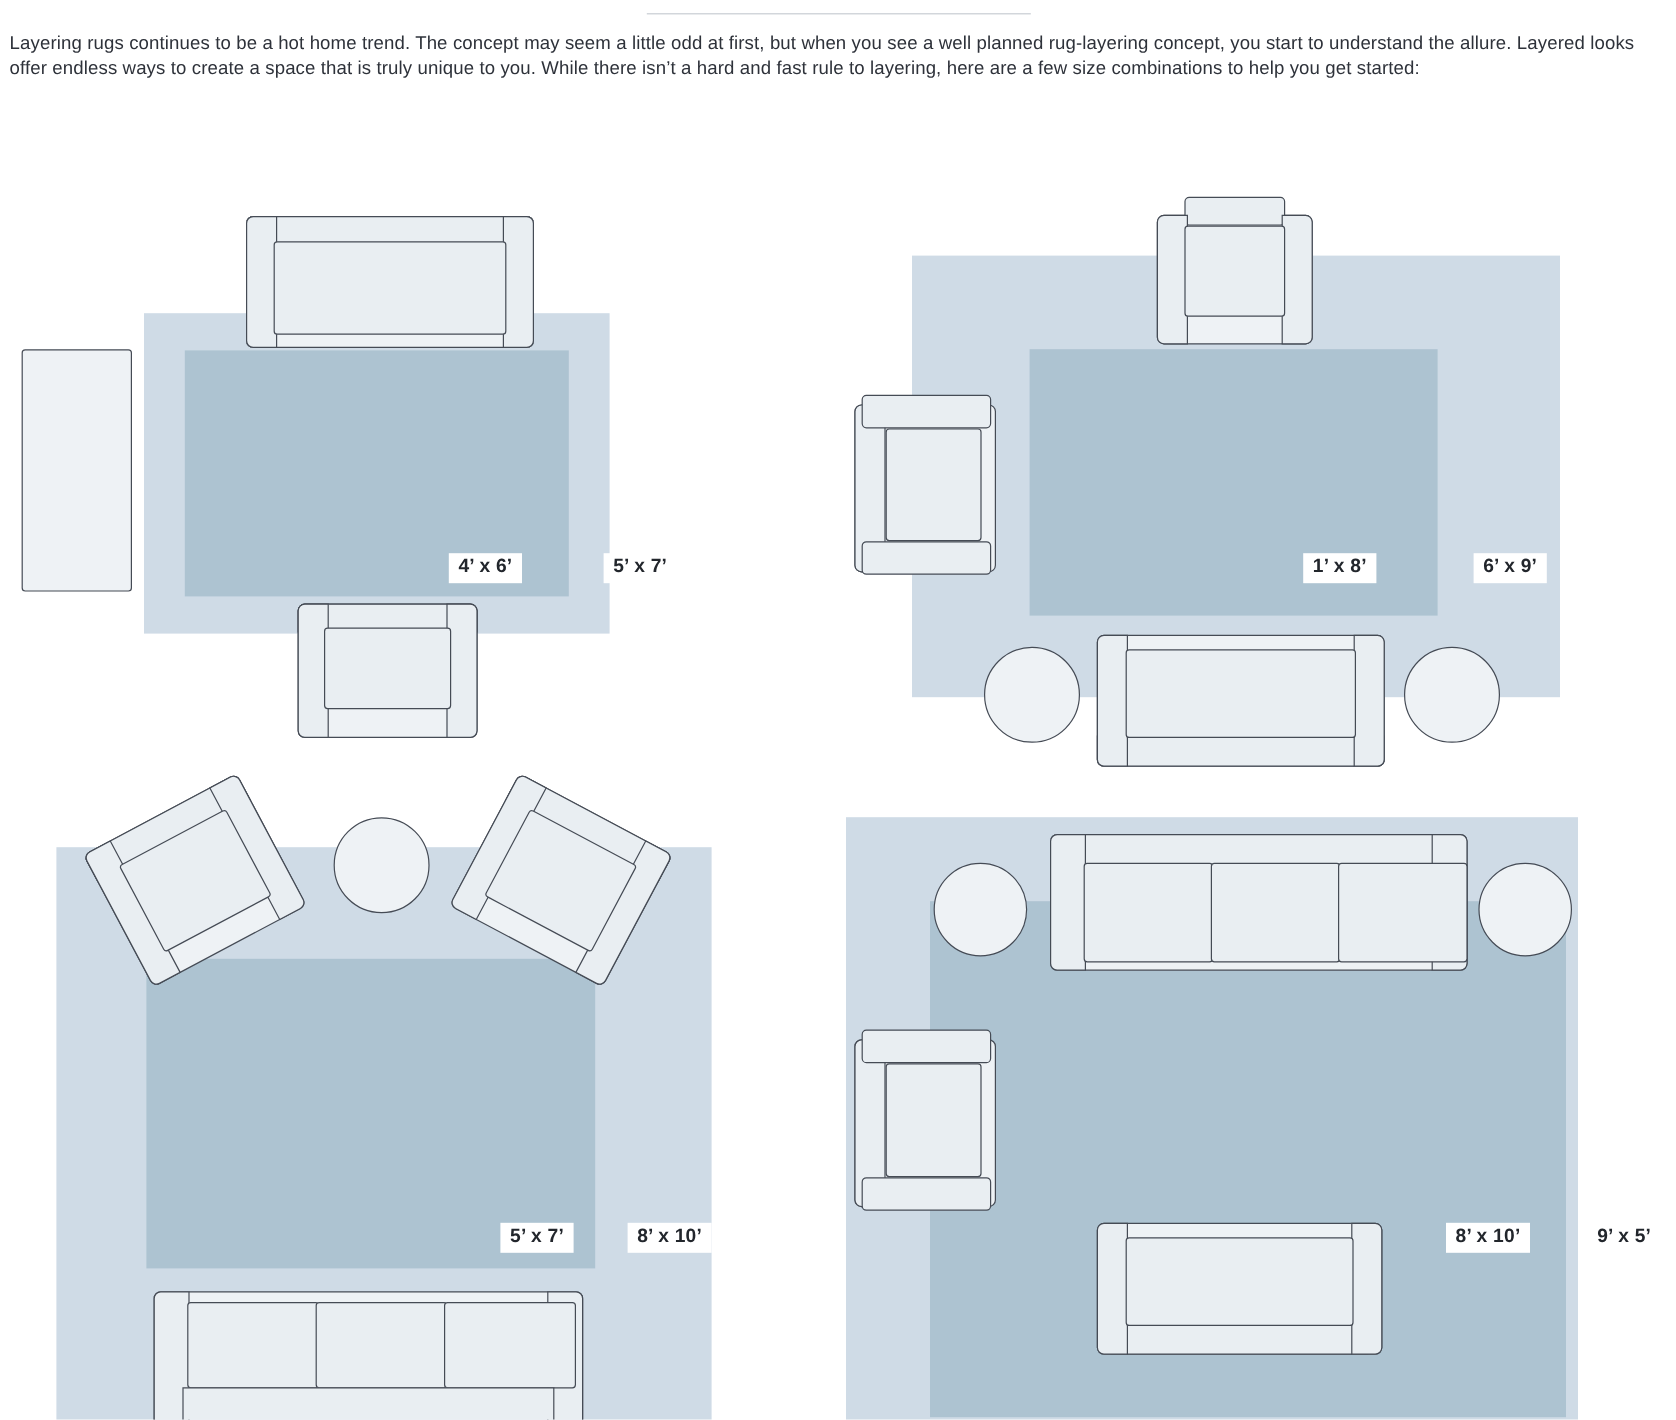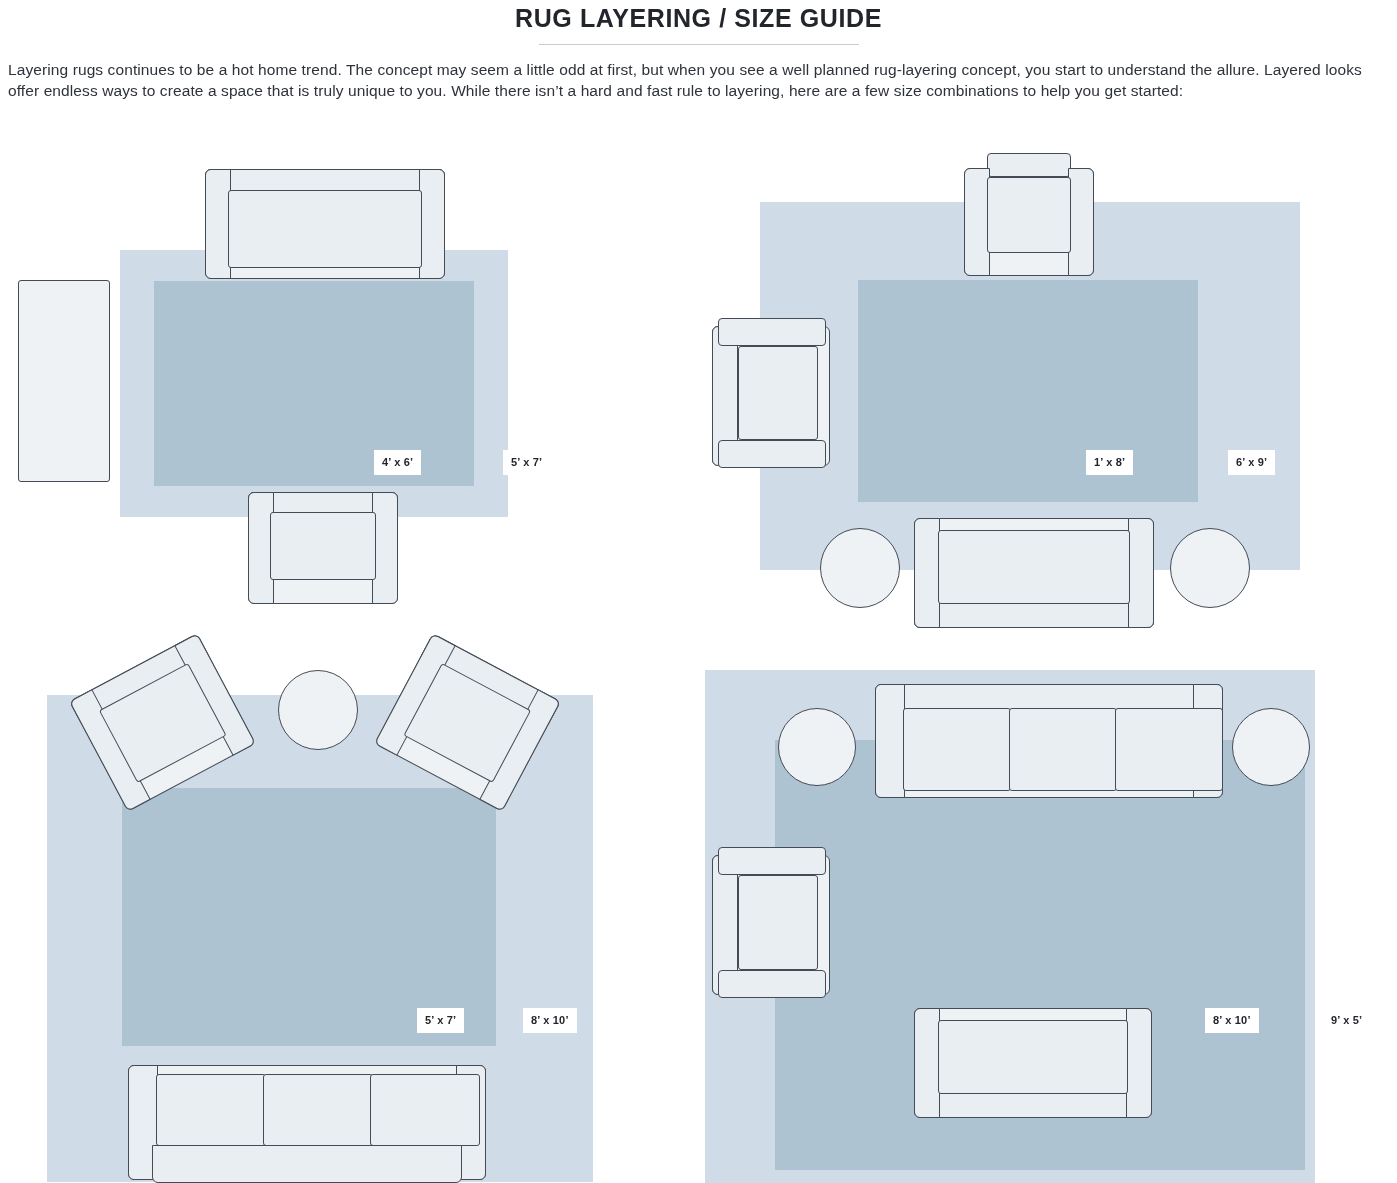--- a/index.html
+++ b/index.html
@@ -87,35 +87,34 @@
     background: #eef2f5;
     border: 1.6px solid #454b55;
     border-radius: 50%;
     box-sizing: border-box;
   }
 
   
   .size-label {
     position: absolute;
     background: #ffffff;
-    font-size: 11px;
+    font-size: 16px;
     font-weight: bold;
     color: #22262c;
     padding: 5px 8px 6px 8px;
     white-space: nowrap;
     letter-spacing: 0.2px;
     line-height: 14px;
   }
 </style>
 </head>
 <body>
 
 <div class="page">
 
-  <h1 class="title">RUG LAYERING / SIZE GUIDE</h1>
   <div class="title-rule"></div>
   <p class="intro">Layering rugs continues to be a hot home trend. The concept may seem a little odd at first, but when you see a well planned rug-layering concept, you start to understand the allure. Layered looks offer endless ways to create a space that is truly unique to you. While there isn’t a hard and fast rule to layering, here are a few size combinations to help you get started:</p>
 
   <div class="canvas">
 
     <div class="panel" style="left:0px; top:150px; width:640px; height:470px;">
 
       <div class="rug-outer" style="left:120px; top:100px; width:388px; height:267px;"></div>
       <div class="rug-inner" style="left:154px; top:131px; width:320px; height:205px;"></div>
 

